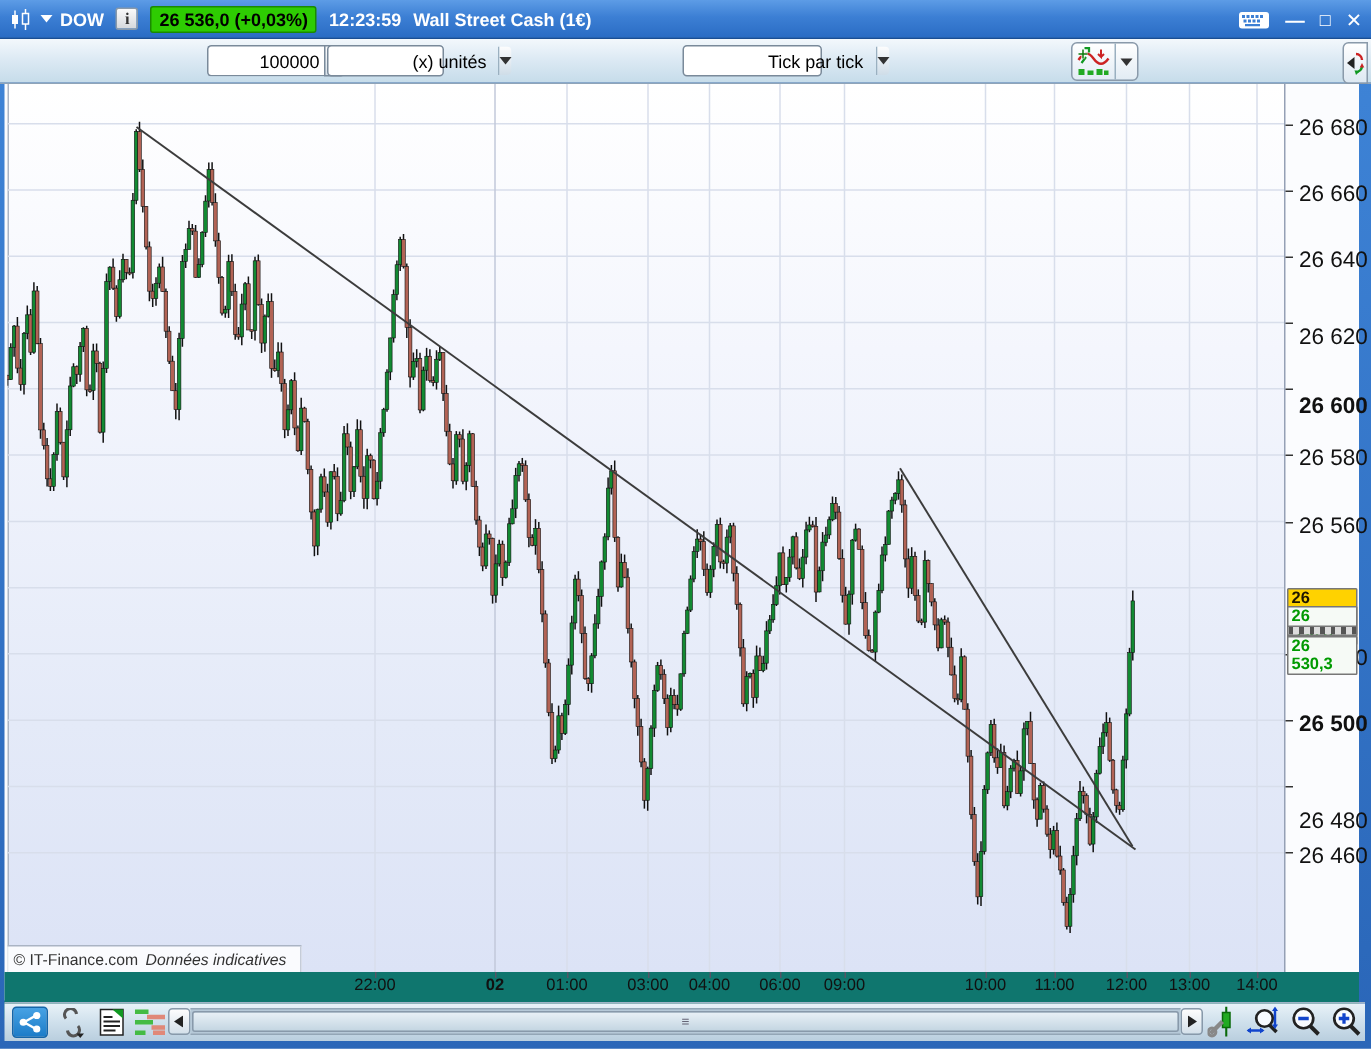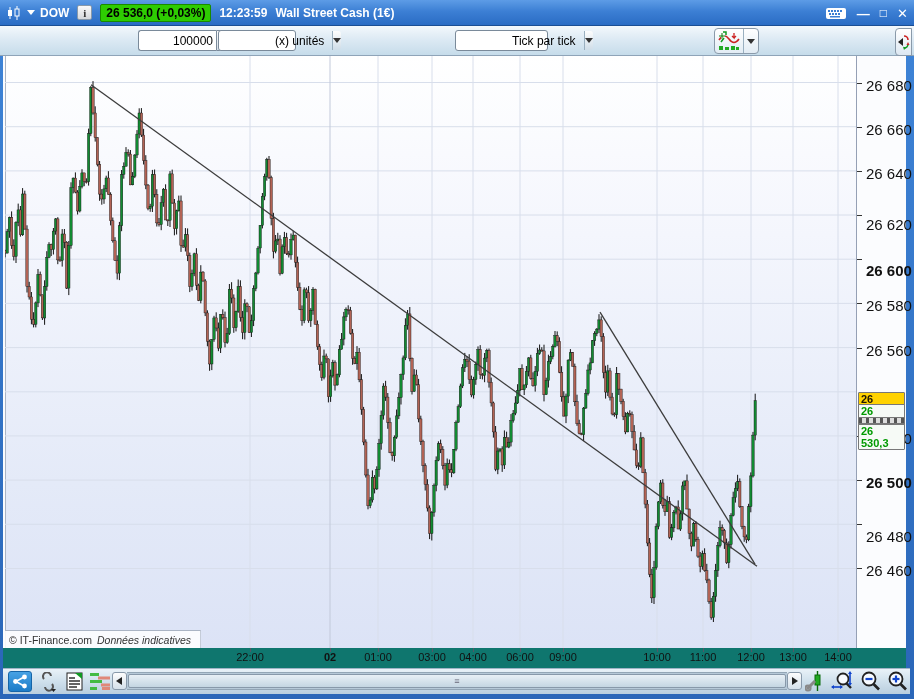--- a/index.html
+++ b/index.html
@@ -911,21 +911,21 @@
       <div class="ylab bold" style="top: 206px; text-align: right;">26 600</div>
       <div class="ytick" style="top: 247px;"></div>
       <div class="ylab" style="top: 241px;">26 580</div>
       <div class="ytick" style="top: 292px;"></div>
       <div class="ylab" style="top: 286px;">26 560</div>
       <div class="ytick" style="top: 380px;"></div>
       <div class="ylab" style="top: 374px;">26 520</div>
       <div class="ytick" style="top: 424px;"></div>
       <div class="ylab bold" style="top: 418px;">26 500</div>
       <div class="ytick" style="top: 468px;"></div>
-      <div class="ylab" style="top: 472px;">26 480</div>
+      <div class="ylab" style="top: 483px;">26 480</div>
       <div class="ytick" style="top: 512px;"></div>
       <div class="ylab" style="top: 506px;">26 460</div>
       <div class="badge" style="top: 336px; background: rgb(255, 210, 0); color: rgb(30, 22, 0);">26 536,5</div>
       <div class="badge" style="top: 348px; background: rgb(246, 250, 246); color: rgb(0, 154, 0);">26 536,0</div>
       <div class="badge" style="top: 361px; background: repeating-linear-gradient(90deg, rgb(85, 85, 85) 0px, rgb(85, 85, 85) 3px, rgb(221, 221, 221) 3px, rgb(221, 221, 221) 7px); color: rgb(51, 51, 51); height: 7px; overflow: hidden;"></div>
       <div class="badge" style="top: 368px; background: rgb(246, 250, 246); color: rgb(0, 154, 0);">26 530,3</div>
     </div>
   <div class="xaxis">
       <div class="xtick" style="left: 247px;"></div>
       <div class="xlab" style="left: 247px;">22:00</div>

